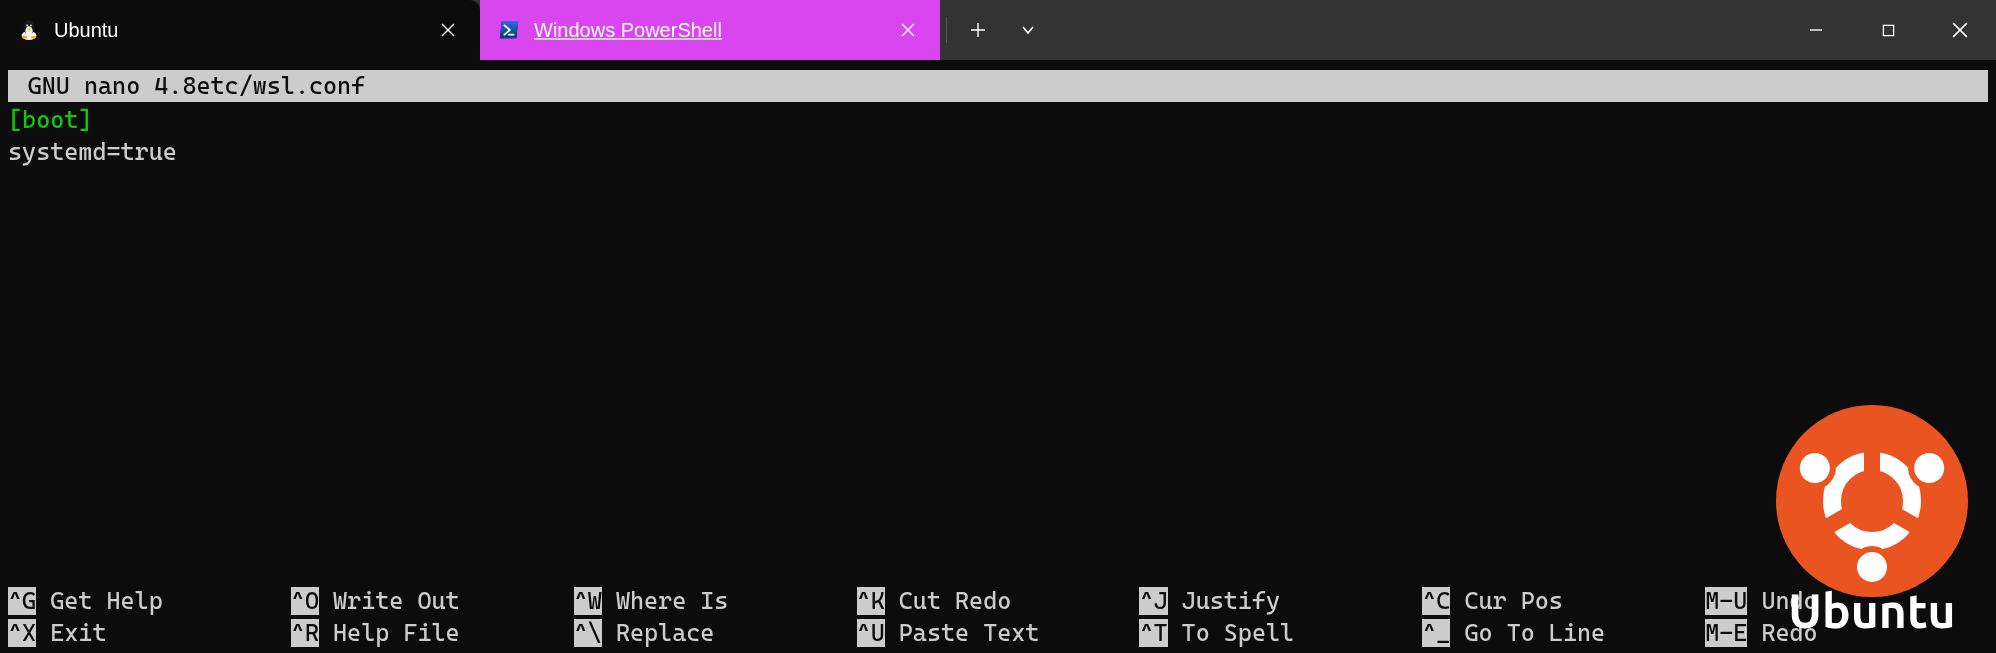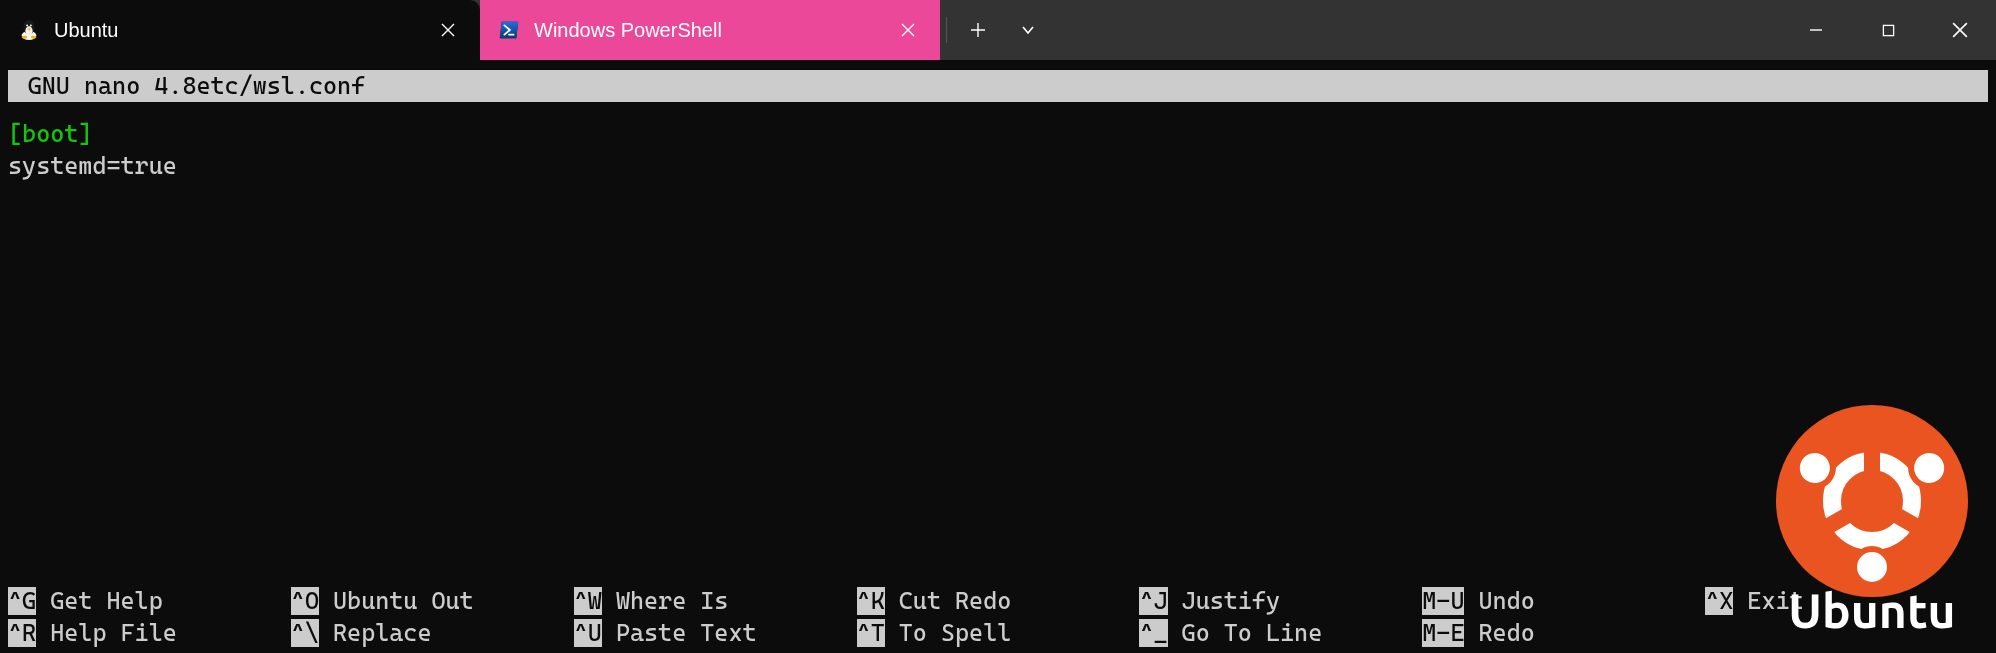--- a/index.html
+++ b/index.html
@@ -26,22 +26,23 @@
       gap: 14px;
       height: 100%;
       position: relative;
     }
     .tab.active {
       background: #0c0c0c;
       border-top-right-radius: 10px;
       min-width: 480px;
     }
     .tab.inactive {
-      background: #ec4899;
+      background: #d946ef;
       min-width: 460px;
+      text-decoration: underline;
     }
     .tab-icon {
       width: 22px;
       height: 22px;
       display: flex;
       align-items: center;
       justify-content: center;
     }
     .tab-title {
       font-family: 'Segoe UI', sans-serif;
@@ -99,21 +100,21 @@
       background: #cccccc;
       color: #0c0c0c;
       display:flex;
       padding: 0 0.6ch;
       line-height: 32px;
       font-weight: 500;
     }
     .nano-title-left { flex: 0 0 auto; padding-left: 0.8ch;}
     .nano-title-center { flex:1; text-align:left; }
     .nano-body {
-      padding-top: 16px;
+      padding-top: 2px;
       line-height: 32px;
     }
     .section-head { color: #16c60c; }
     .nano-shortcuts {
       position: absolute;
       bottom: 0;
       left: 8px;
       right: 8px;
       display: grid;
       grid-template-columns: repeat(7, 1fr);
@@ -224,24 +225,25 @@
     <span class="nano-title-center">etc/wsl.conf</span>
     <span style="flex:0 0 auto; width:14ch;"></span>
   </div>
   <div class="nano-body">
     <div class="section-head">[boot]</div>
     <div>systemd=true</div>
   </div>
 
   <div class="nano-shortcuts">
     <div class="sc"><span class="key">^G</span> <span>Get Help</span></div>
-    <div class="sc"><span class="key">^O</span> <span>Ubuntu Out</span></div>
+    <div class="sc"><span class="key">^O</span> <span>Write Out</span></div>
     <div class="sc"><span class="key">^W</span> <span>Where Is</span></div>
     <div class="sc"><span class="key">^K</span> <span>Cut Redo</span></div>
     <div class="sc"><span class="key">^J</span> <span>Justify</span></div>
+    <div class="sc"><span class="key">^C</span> <span>Cur Pos</span></div>
     <div class="sc"><span class="key">M-U</span> <span>Undo</span></div>
 
     <div class="sc"><span class="key">^X</span> <span>Exit</span></div>
     <div class="sc"><span class="key">^R</span> <span>Help File</span></div>
     <div class="sc"><span class="key">^\</span> <span>Replace</span></div>
     <div class="sc"><span class="key">^U</span> <span>Paste Text</span></div>
     <div class="sc"><span class="key">^T</span> <span>To Spell</span></div>
     <div class="sc"><span class="key">^_</span> <span>Go To Line</span></div>
     <div class="sc"><span class="key">M-E</span> <span>Redo</span></div>
   </div>

